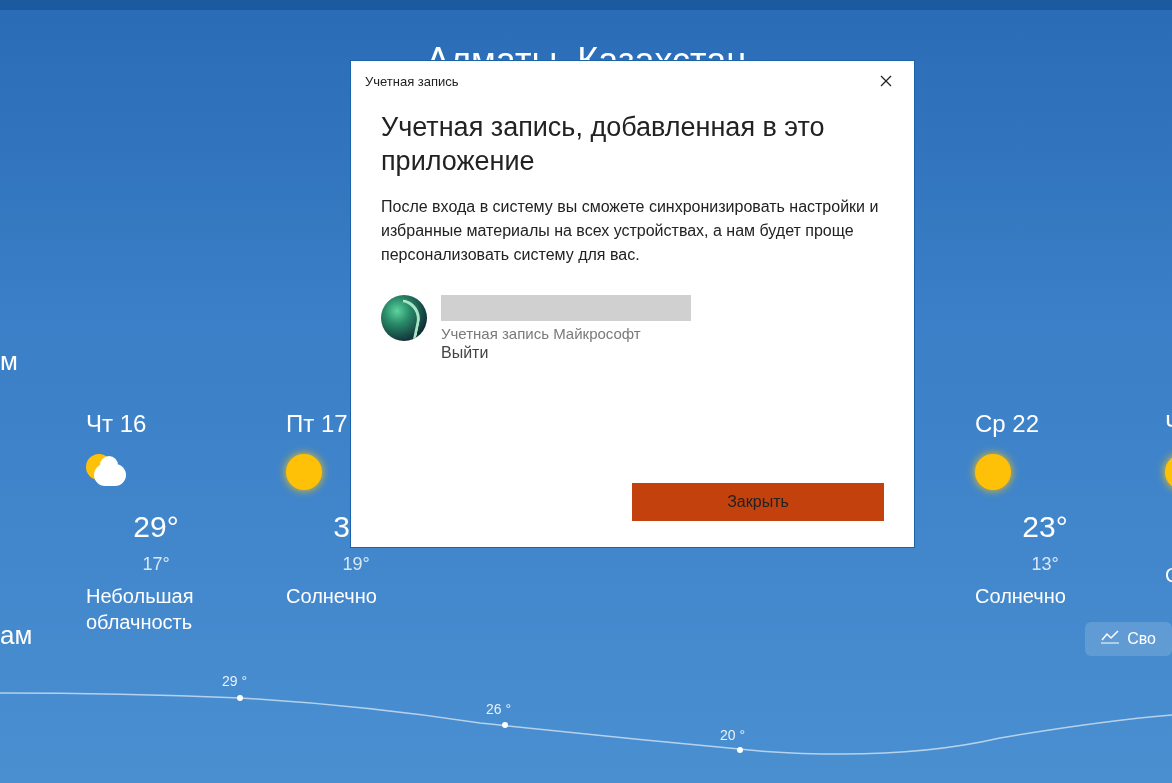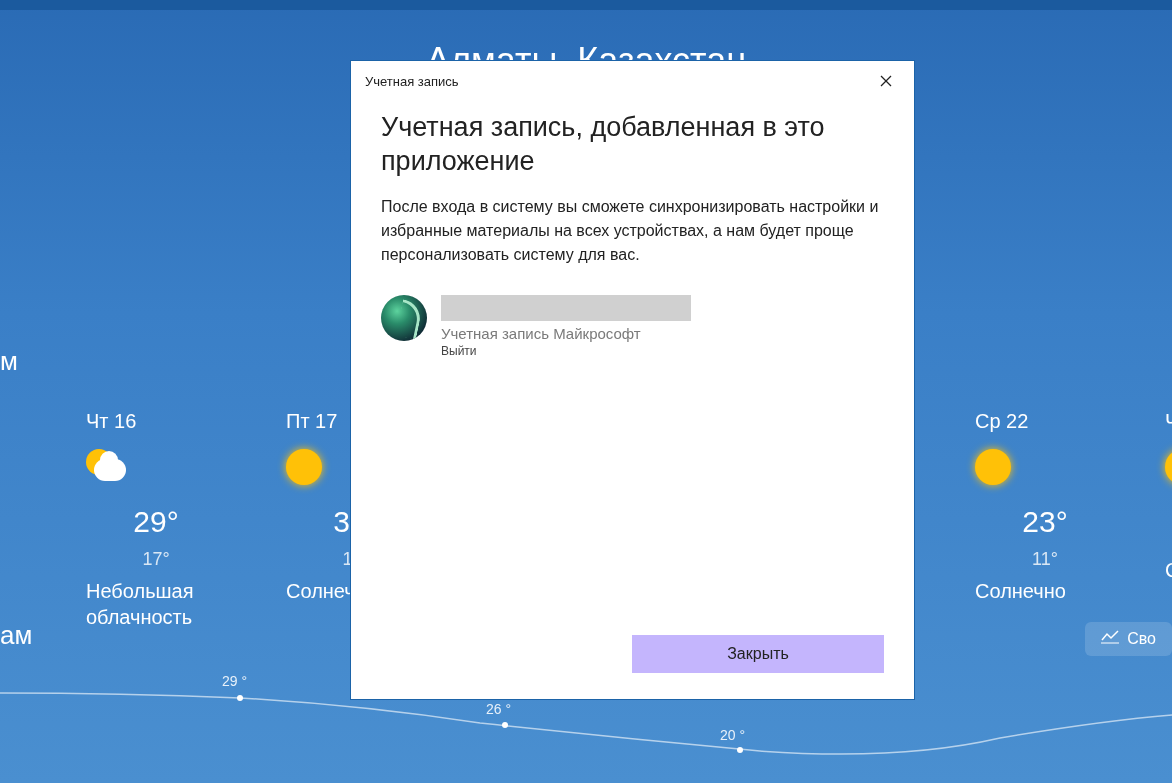--- a/index.html
+++ b/index.html
@@ -15,21 +15,21 @@
   .section-label {
     position: absolute; left: 0;
     color: #fff; font-size: 26px; font-weight: 300;
   }
   .forecast-row {
     position: absolute; top: 410px; left: 0; right: 0;
     display: flex; gap: 60px; padding-left: 12px;
     color: #fff;
   }
   .forecast-card { width: 140px; }
-  .fc-day { font-size: 20px; font-weight: 400; margin-bottom: 16px; }
+  .fc-day { font-size: 24px; font-weight: 400; margin-bottom: 16px; }
   .fc-icon { width: 40px; height: 40px; margin-bottom: 16px; position: relative; }
   .sun { width: 36px; height: 36px; background: #ffc107; border-radius: 50%; box-shadow: 0 0 8px #ffc107; }
   .partly { position: relative; width: 40px; height: 36px; }
   .partly .sun2 { position: absolute; left: 0; top: 0; width: 26px; height: 26px; background: #ffc107; border-radius: 50%; }
   .partly .cloud {
     position: absolute; left: 8px; top: 10px; width: 32px; height: 22px;
     background: #fff; border-radius: 12px;
   }
   .partly .cloud::before {
     content: ""; position: absolute; left: 6px; top: -8px; width: 18px; height: 18px;
@@ -55,21 +55,21 @@
   .summary-btn {
     position: absolute; right: 0; top: 622px;
     background: rgba(255,255,255,0.15); color: #fff;
     padding: 8px 16px; display: flex; align-items: center; gap: 8px;
     font-size: 16px; cursor: pointer; border-radius: 6px;
   }
 
   
   .modal {
     position: absolute; left: 350px; top: 60px;
-    width: 565px; height: 640px;
+    width: 565px; height: 488px;
     background: #fff;
     border: 1px solid #1b63a8;
     display: flex; flex-direction: column;
   }
   .modal-header {
     height: 40px; display: flex; align-items: center; justify-content: space-between;
     padding: 0 14px;
   }
   .modal-title { font-size: 13px; color: #222; }
   .modal-close {
@@ -86,25 +86,25 @@
     flex-shrink: 0; position: relative; overflow: hidden;
   }
   .avatar::after {
     content: ""; position: absolute; left: 18px; top: 6px; width: 18px; height: 34px;
     border: 3px solid #a8e6c7; border-left: none; border-bottom: none;
     border-radius: 0 20px 0 0; transform: rotate(12deg);
   }
   .account-info { flex: 1; }
   .redacted { width: 250px; height: 26px; background: #d0d0d0; margin-bottom: 4px; }
   .account-type { font-size: 15px; color: #7a7a7a; margin-bottom: 2px; }
-  .signout { font-size: 12px; color: #444; cursor: pointer; }
+  .signout { font-size: 16px; color: #444; cursor: pointer; }
   .modal-footer { padding: 18px 30px 26px 30px; display: flex; justify-content: flex-end; }
   .close-btn {
     width: 252px; height: 38px;
-    background: #c4b5fd; border: none;
+    background: #c2410c; border: none;
     font-size: 16px; color: #222; cursor: pointer;
     display: flex; align-items: center; justify-content: center;
   }
 
   .top-bar {
     position: absolute; top: 0; left: 0; right: 0; height: 10px;
     background: #1b5a9e;
   }
 </style>
 </head>
@@ -147,21 +147,21 @@
   </div>
 
   <div class="right-forecast">
     <div class="forecast-card">
       <div class="fc-day">Ср 22</div>
       <div class="fc-icon">
           <div class="sun"></div>
         </div>
       <div class="fc-temps">
         <span class="fc-high">23°</span>
-        <span class="fc-low">11°</span>
+        <span class="fc-low">13°</span>
       </div>
       <div class="fc-cond">Солнечно</div>
     </div>
 
     <div class="forecast-card" style="width:60px;">
       <div class="fc-day">Чт 2</div>
       <div class="fc-icon">
           <div class="sun"></div>
         </div>
       <div class="fc-temps">

